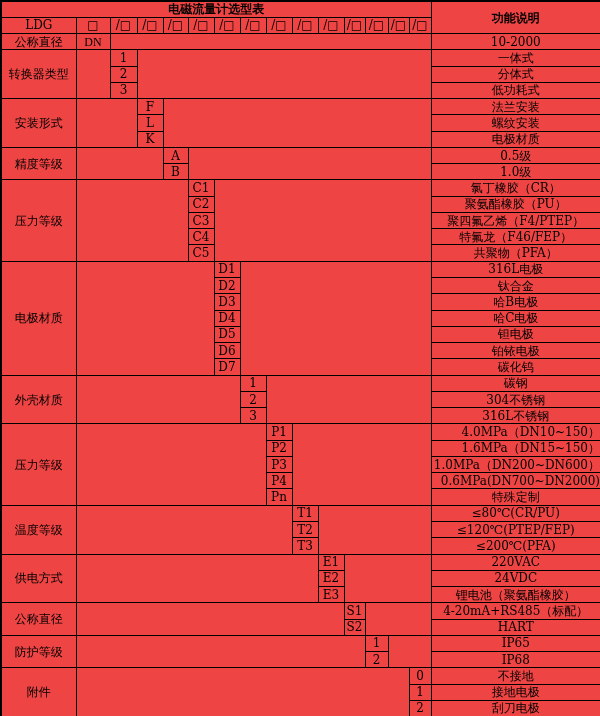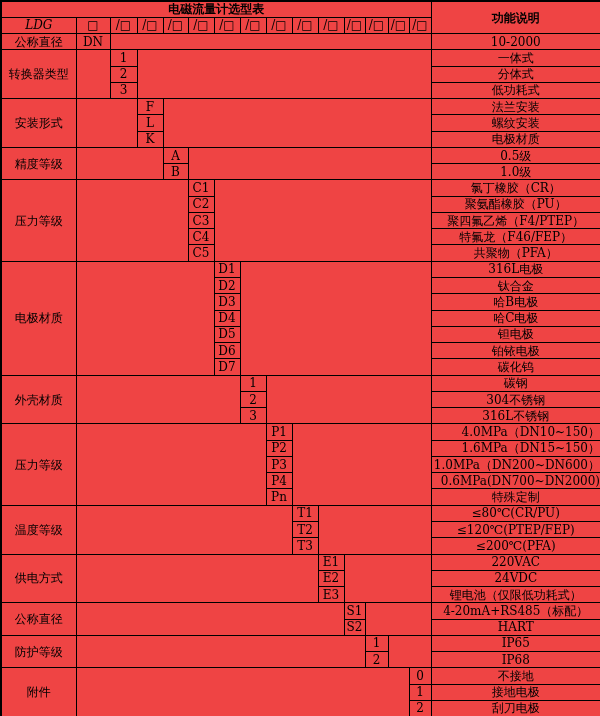--- a/index.html
+++ b/index.html
@@ -20,22 +20,22 @@
     text-align:center;
     vertical-align:middle;
     overflow:hidden;
     white-space:nowrap;
   }
   td.title  { font-weight:bold; font-size:13px; }
   td.fn     { font-weight:bold; font-size:13px; border-left:2px solid #000;margin-top:29px; }
   td.desc   { border-left:2px solid #000; }
   td.desc.left { text-align:right; padding-left:1px; }
   td.lab    { font-size:12.5px; }
-  td.ldg    { text-align:left; padding-left:8px;font-style:italic; }
-  td.dncode { text-align:left; padding-left:2px; }
+  td.ldg    { text-align:left; padding-left:8px; }
+  td.dncode { text-align:left; padding-left:2px;font-family:Liberation Serif, serif; }
   td.box    { font-size:11px; }
   tr { height:16.27px; }
 </style>
 </head>
 <body>
 
 <div class="page">
 <table class="sel">
 <colgroup>
   <col style="width:75px">
@@ -249,21 +249,21 @@
   <td>E1</td>
   <td class="sp" rowspan="3" colspan="4"></td>
   <td class="desc">220VAC</td>
 </tr>
 <tr>
   <td>E2</td>
   <td class="desc">24VDC</td>
 </tr>
 <tr>
   <td>E3</td>
-  <td class="desc">锂电池（仅限低功耗式）</td>
+  <td class="desc">锂电池（聚氨酯橡胶）</td>
 </tr>
 
 <tr>
   <td class="lab" rowspan="2">公称直径</td>
   <td class="sp" rowspan="2" colspan="10"></td>
   <td>S1</td>
   <td class="sp" rowspan="2" colspan="3"></td>
   <td class="desc">4-20mA+RS485（标配）</td>
 </tr>
 <tr>

